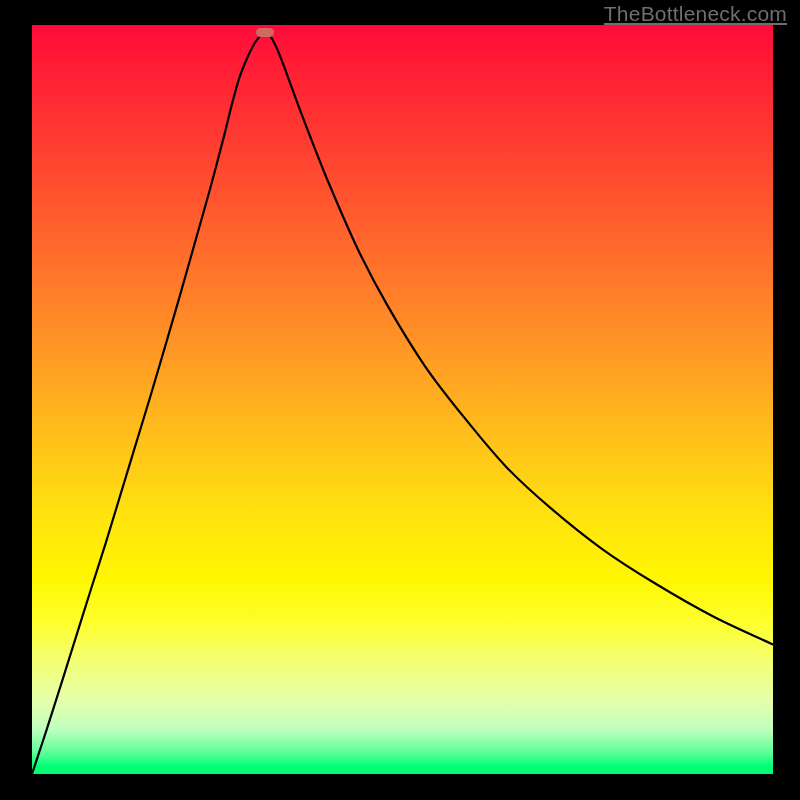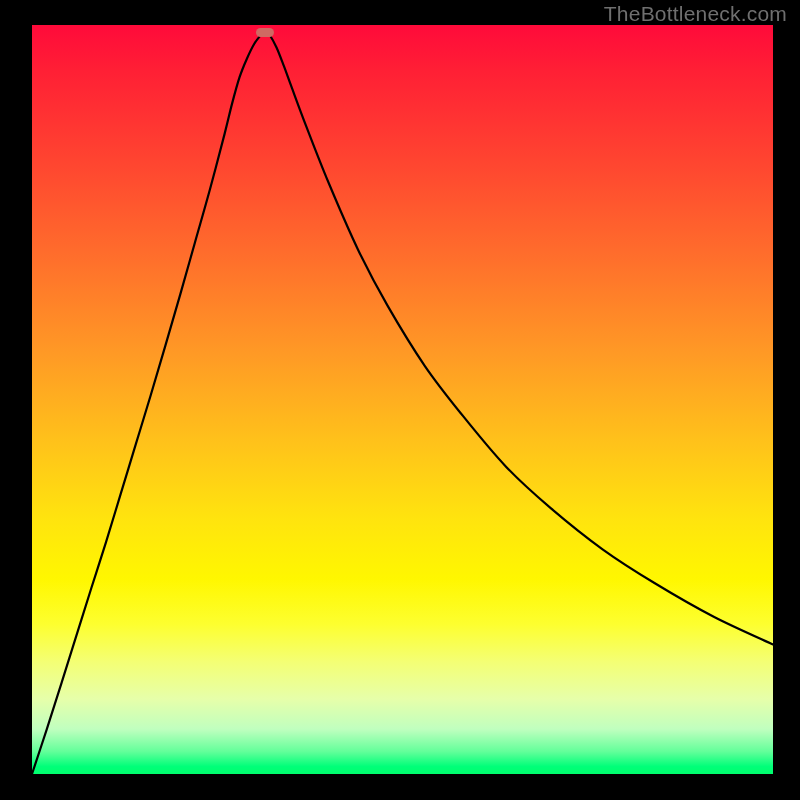--- a/index.html
+++ b/index.html
@@ -47,20 +47,21 @@
   }
   .watermark {
     position: absolute;
     top: 2px;
     right: 13px;
     color: #6f6f6f;
     font-size: 21px;
     font-weight: 500;
     letter-spacing: 0.2px;
     user-select: none;
+    text-decoration: underline;
   }
   svg.curve {
     position: absolute;
     left: 0;
     top: 0;
     width: 741px;
     height: 749px;
     overflow: visible;
   }
   .marker {

